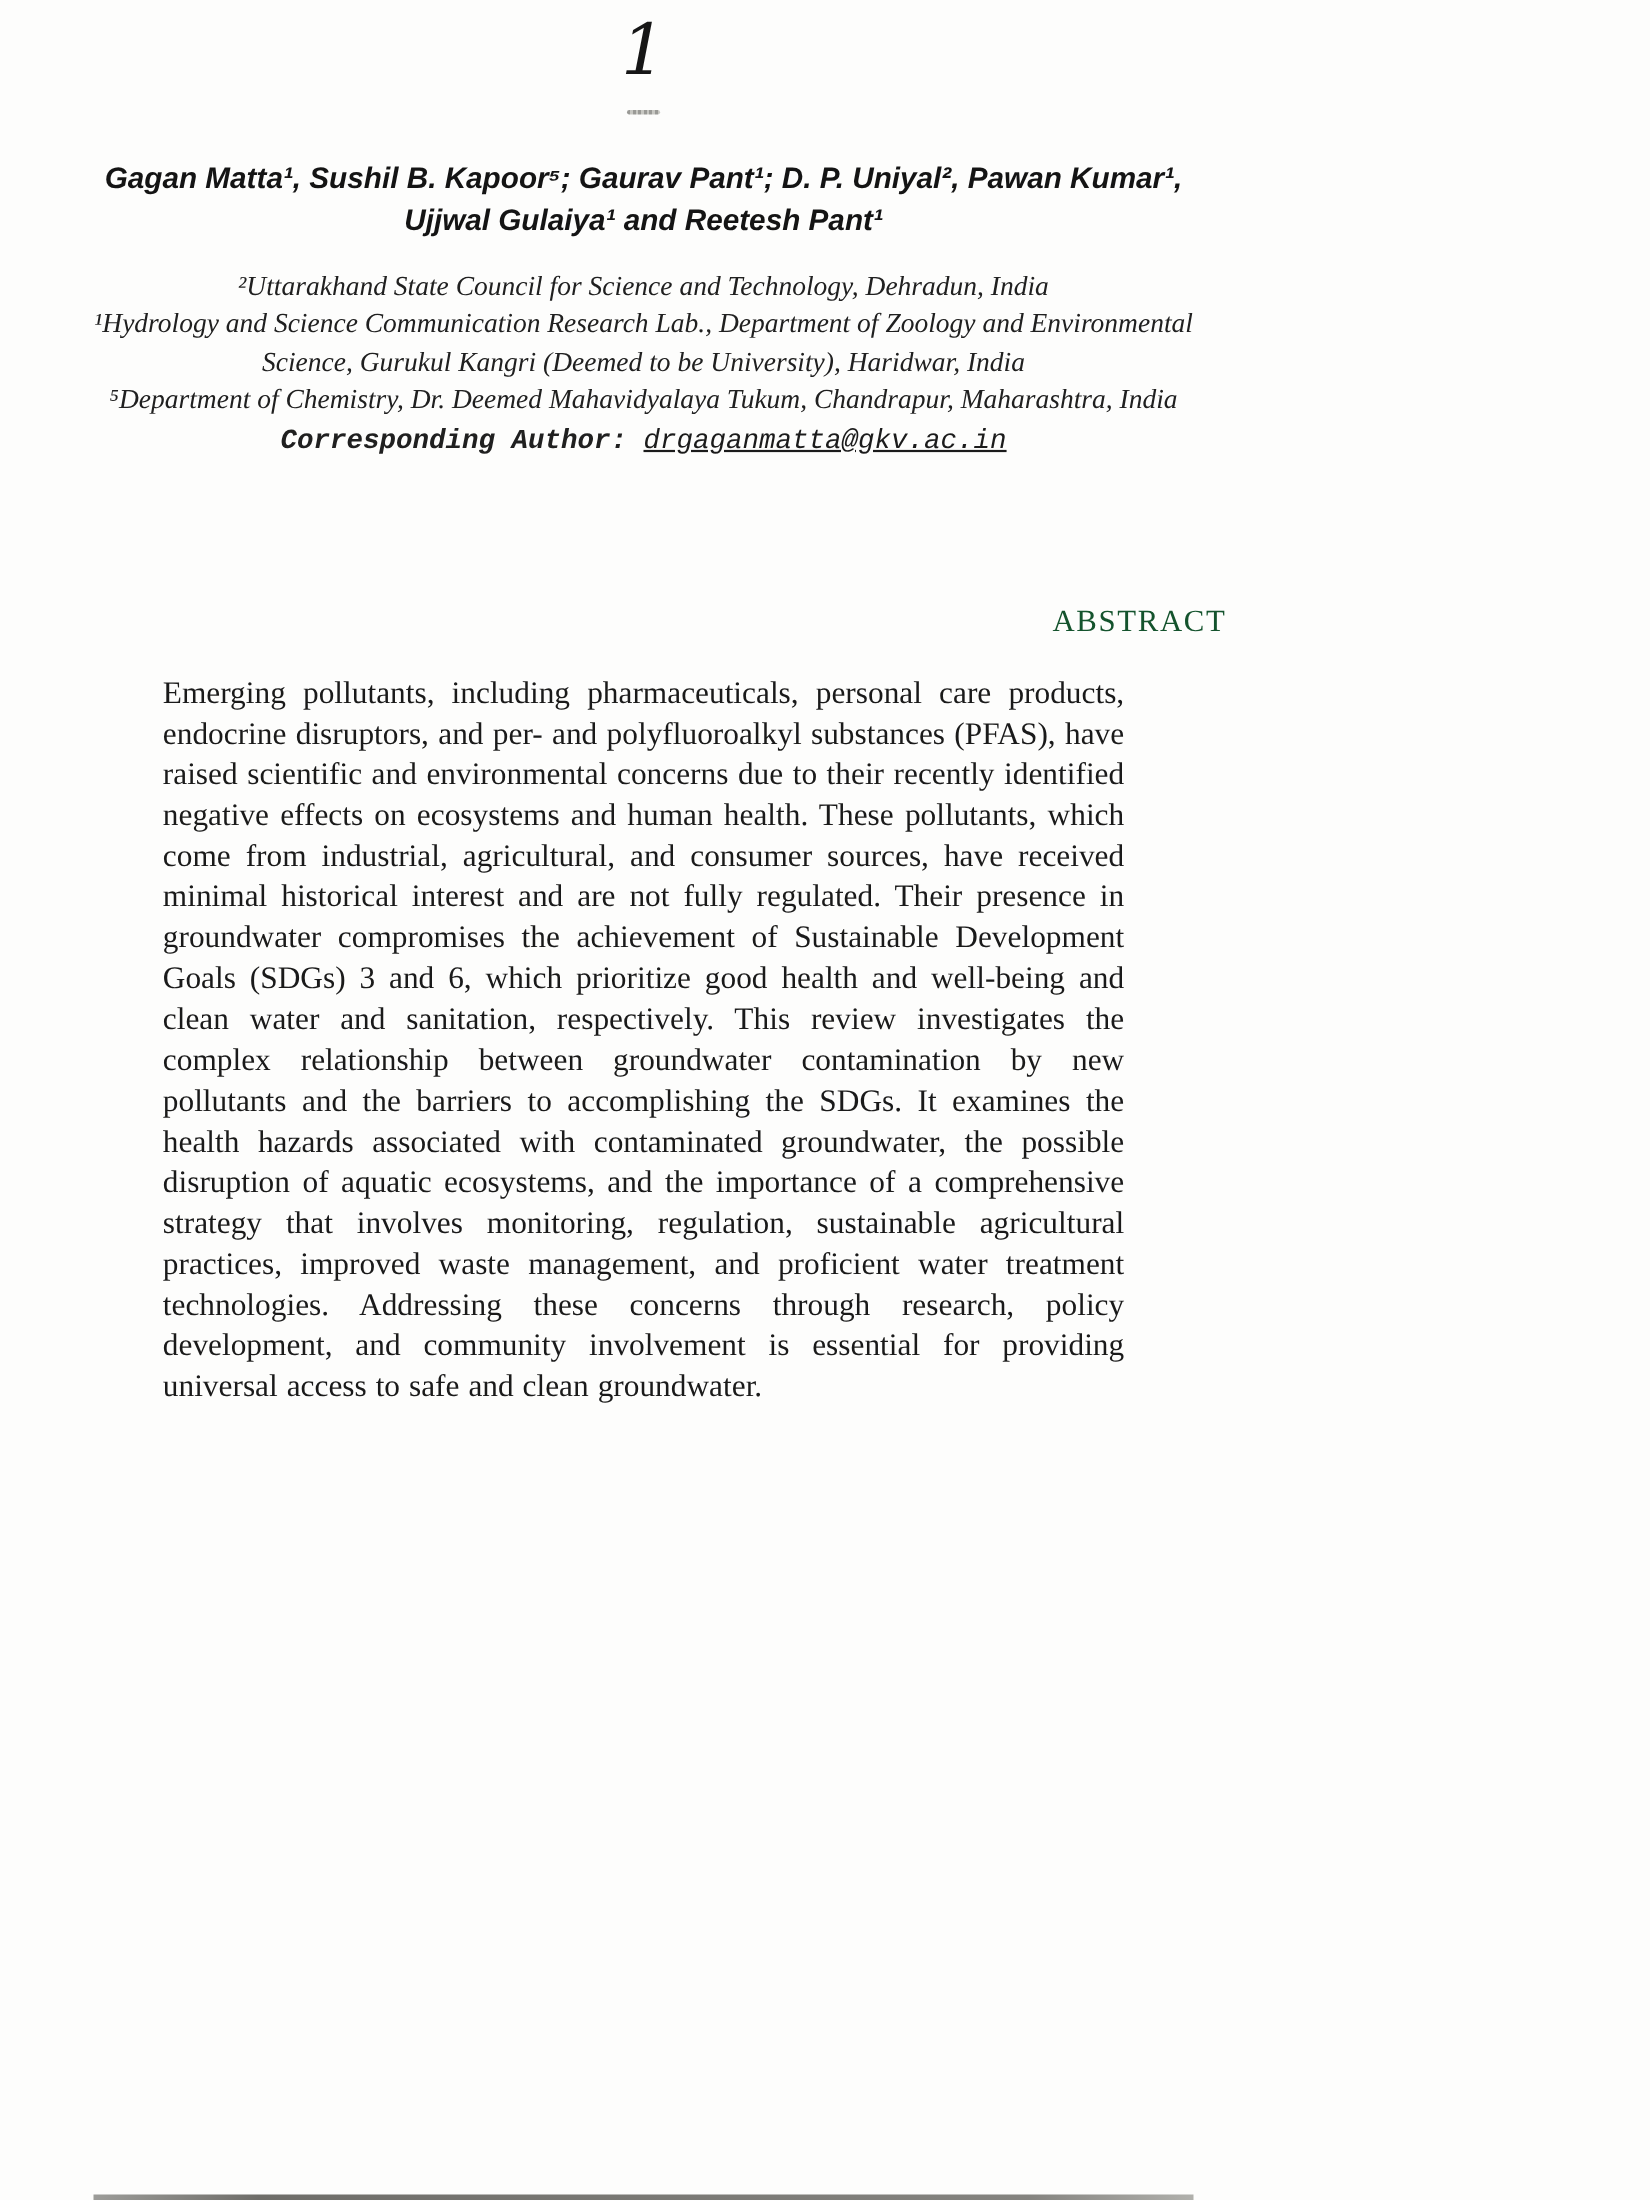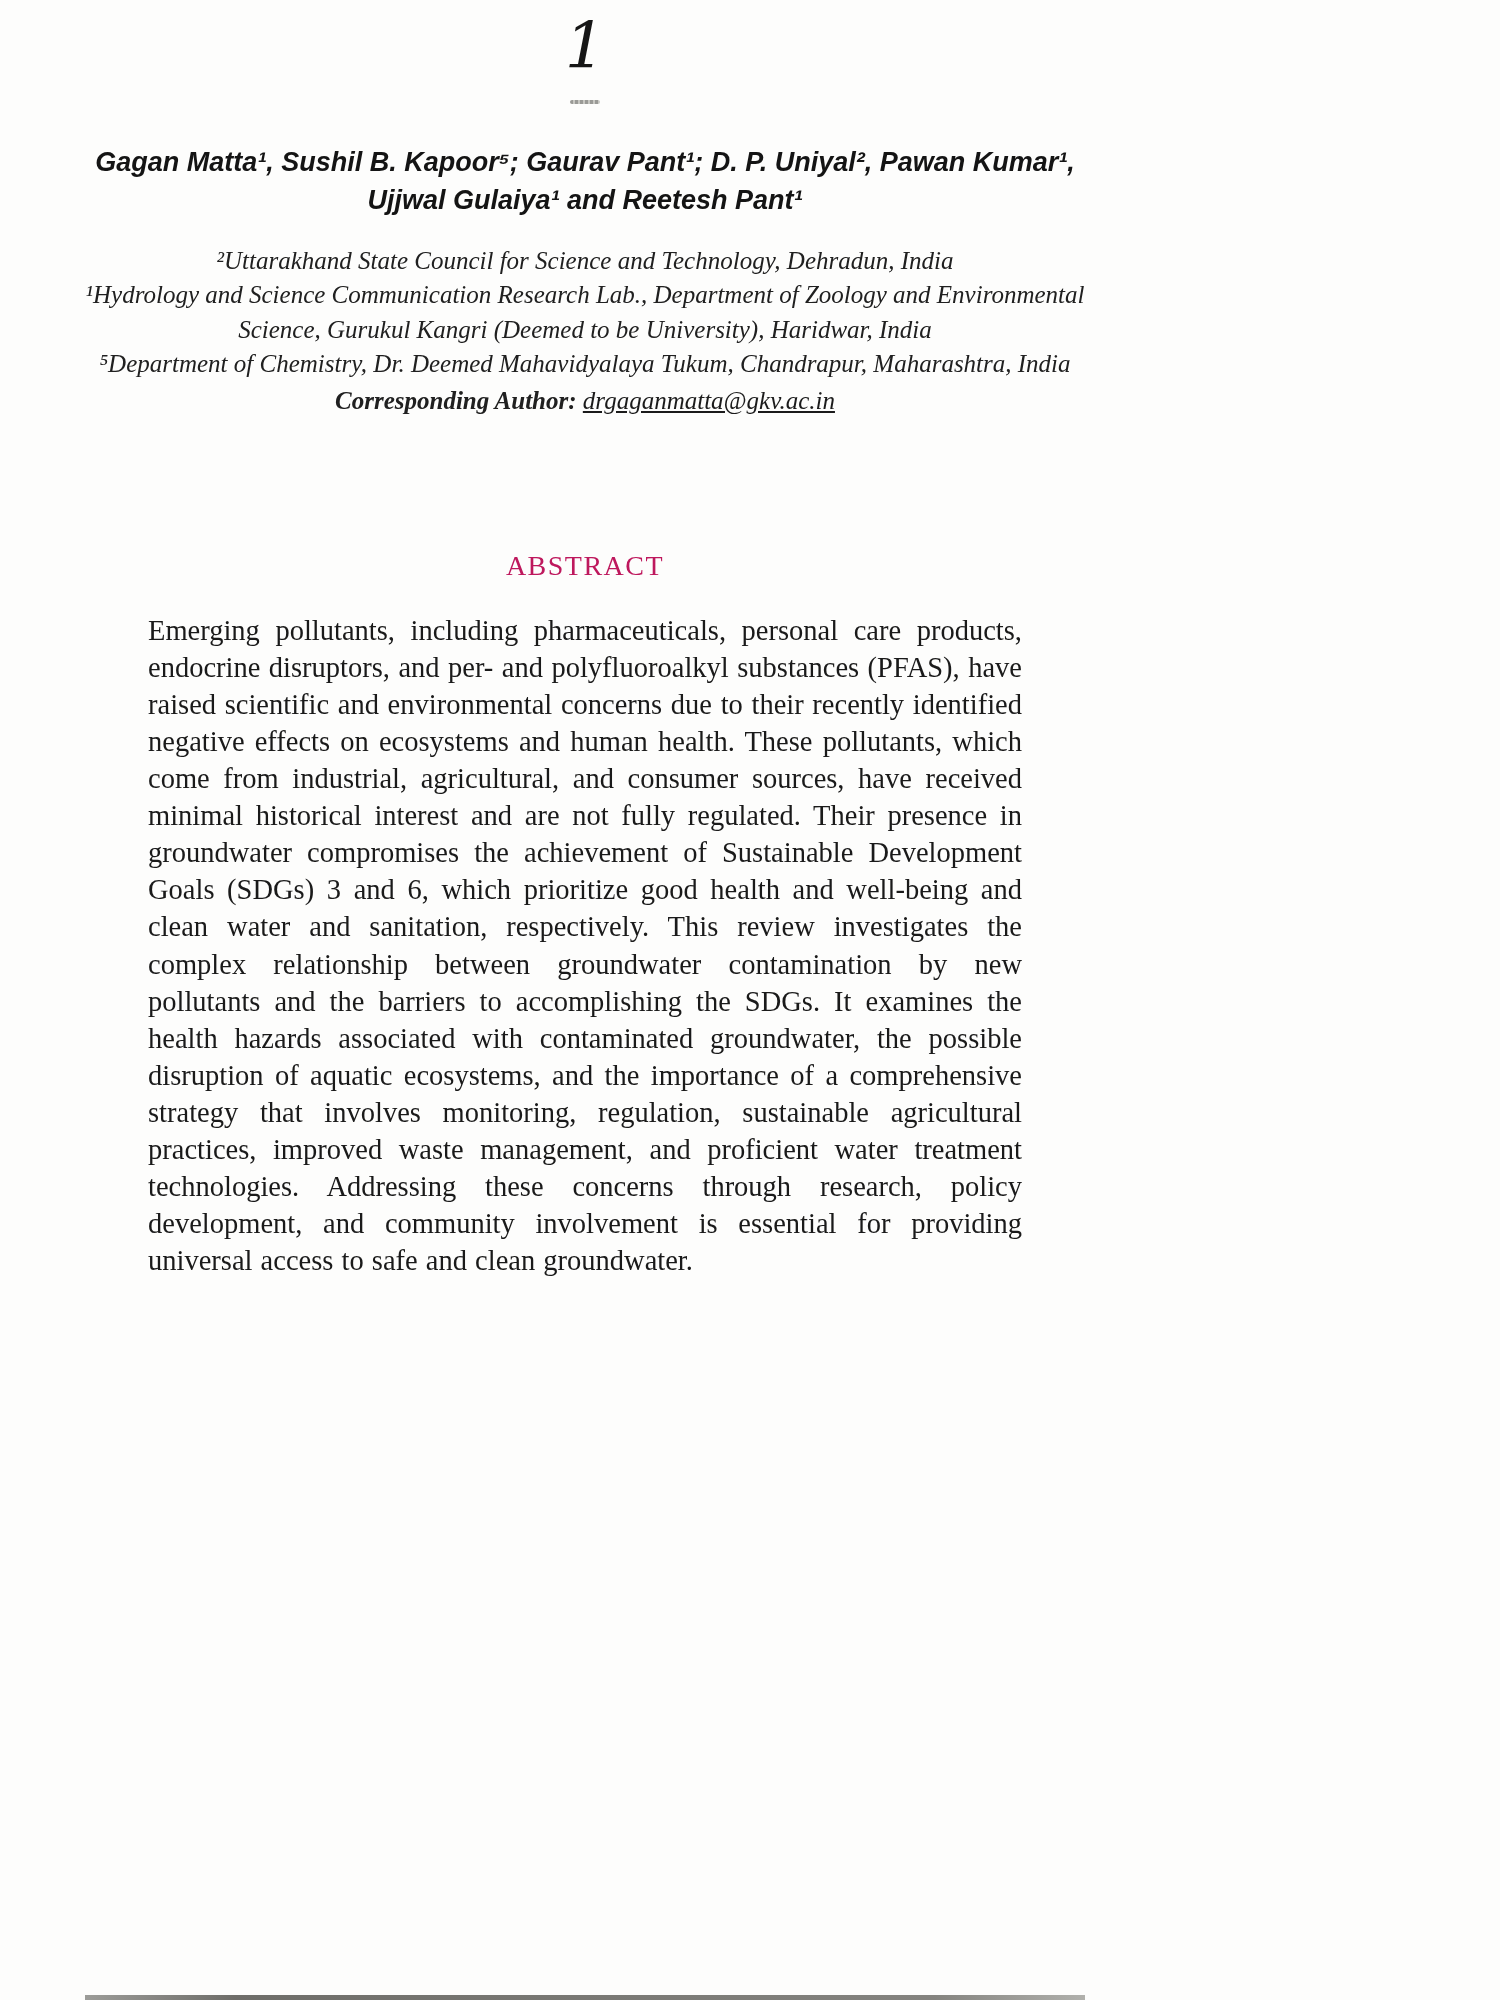--- a/index.html
+++ b/index.html
@@ -62,39 +62,41 @@
     color: #202020;
   }
   .affiliation {
     margin: 0;
   }
   .corresponding {
     font-style: italic;
     font-size: 25px;
     line-height: 1.38;
     margin-top: 2px;
+    font-family: Liberation Mono, monospace;
   }
   .corresponding .label {
     font-weight: 700;
   }
   .corresponding a {
     color: #1b1b1b;
     text-decoration: underline;
     font-style: italic;
     cursor: pointer;
   }
   .abstract-section {
     margin-top: 132px;
   }
   .abstract-heading {
     font-size: 28px;
     font-weight: 400;
     letter-spacing: 1.5px;
     margin: 0 0 30px 0;
-    color: #be185d;
+    color: #14532d;
+    text-align: right;
   }
   .abstract-body {
     width: 874px;
     margin: 16px auto;
     text-align: justify;
     font-size: 28.5px;
     line-height: 1.3;
     color: #1a1a1a;
     word-spacing: 1px;
   }

